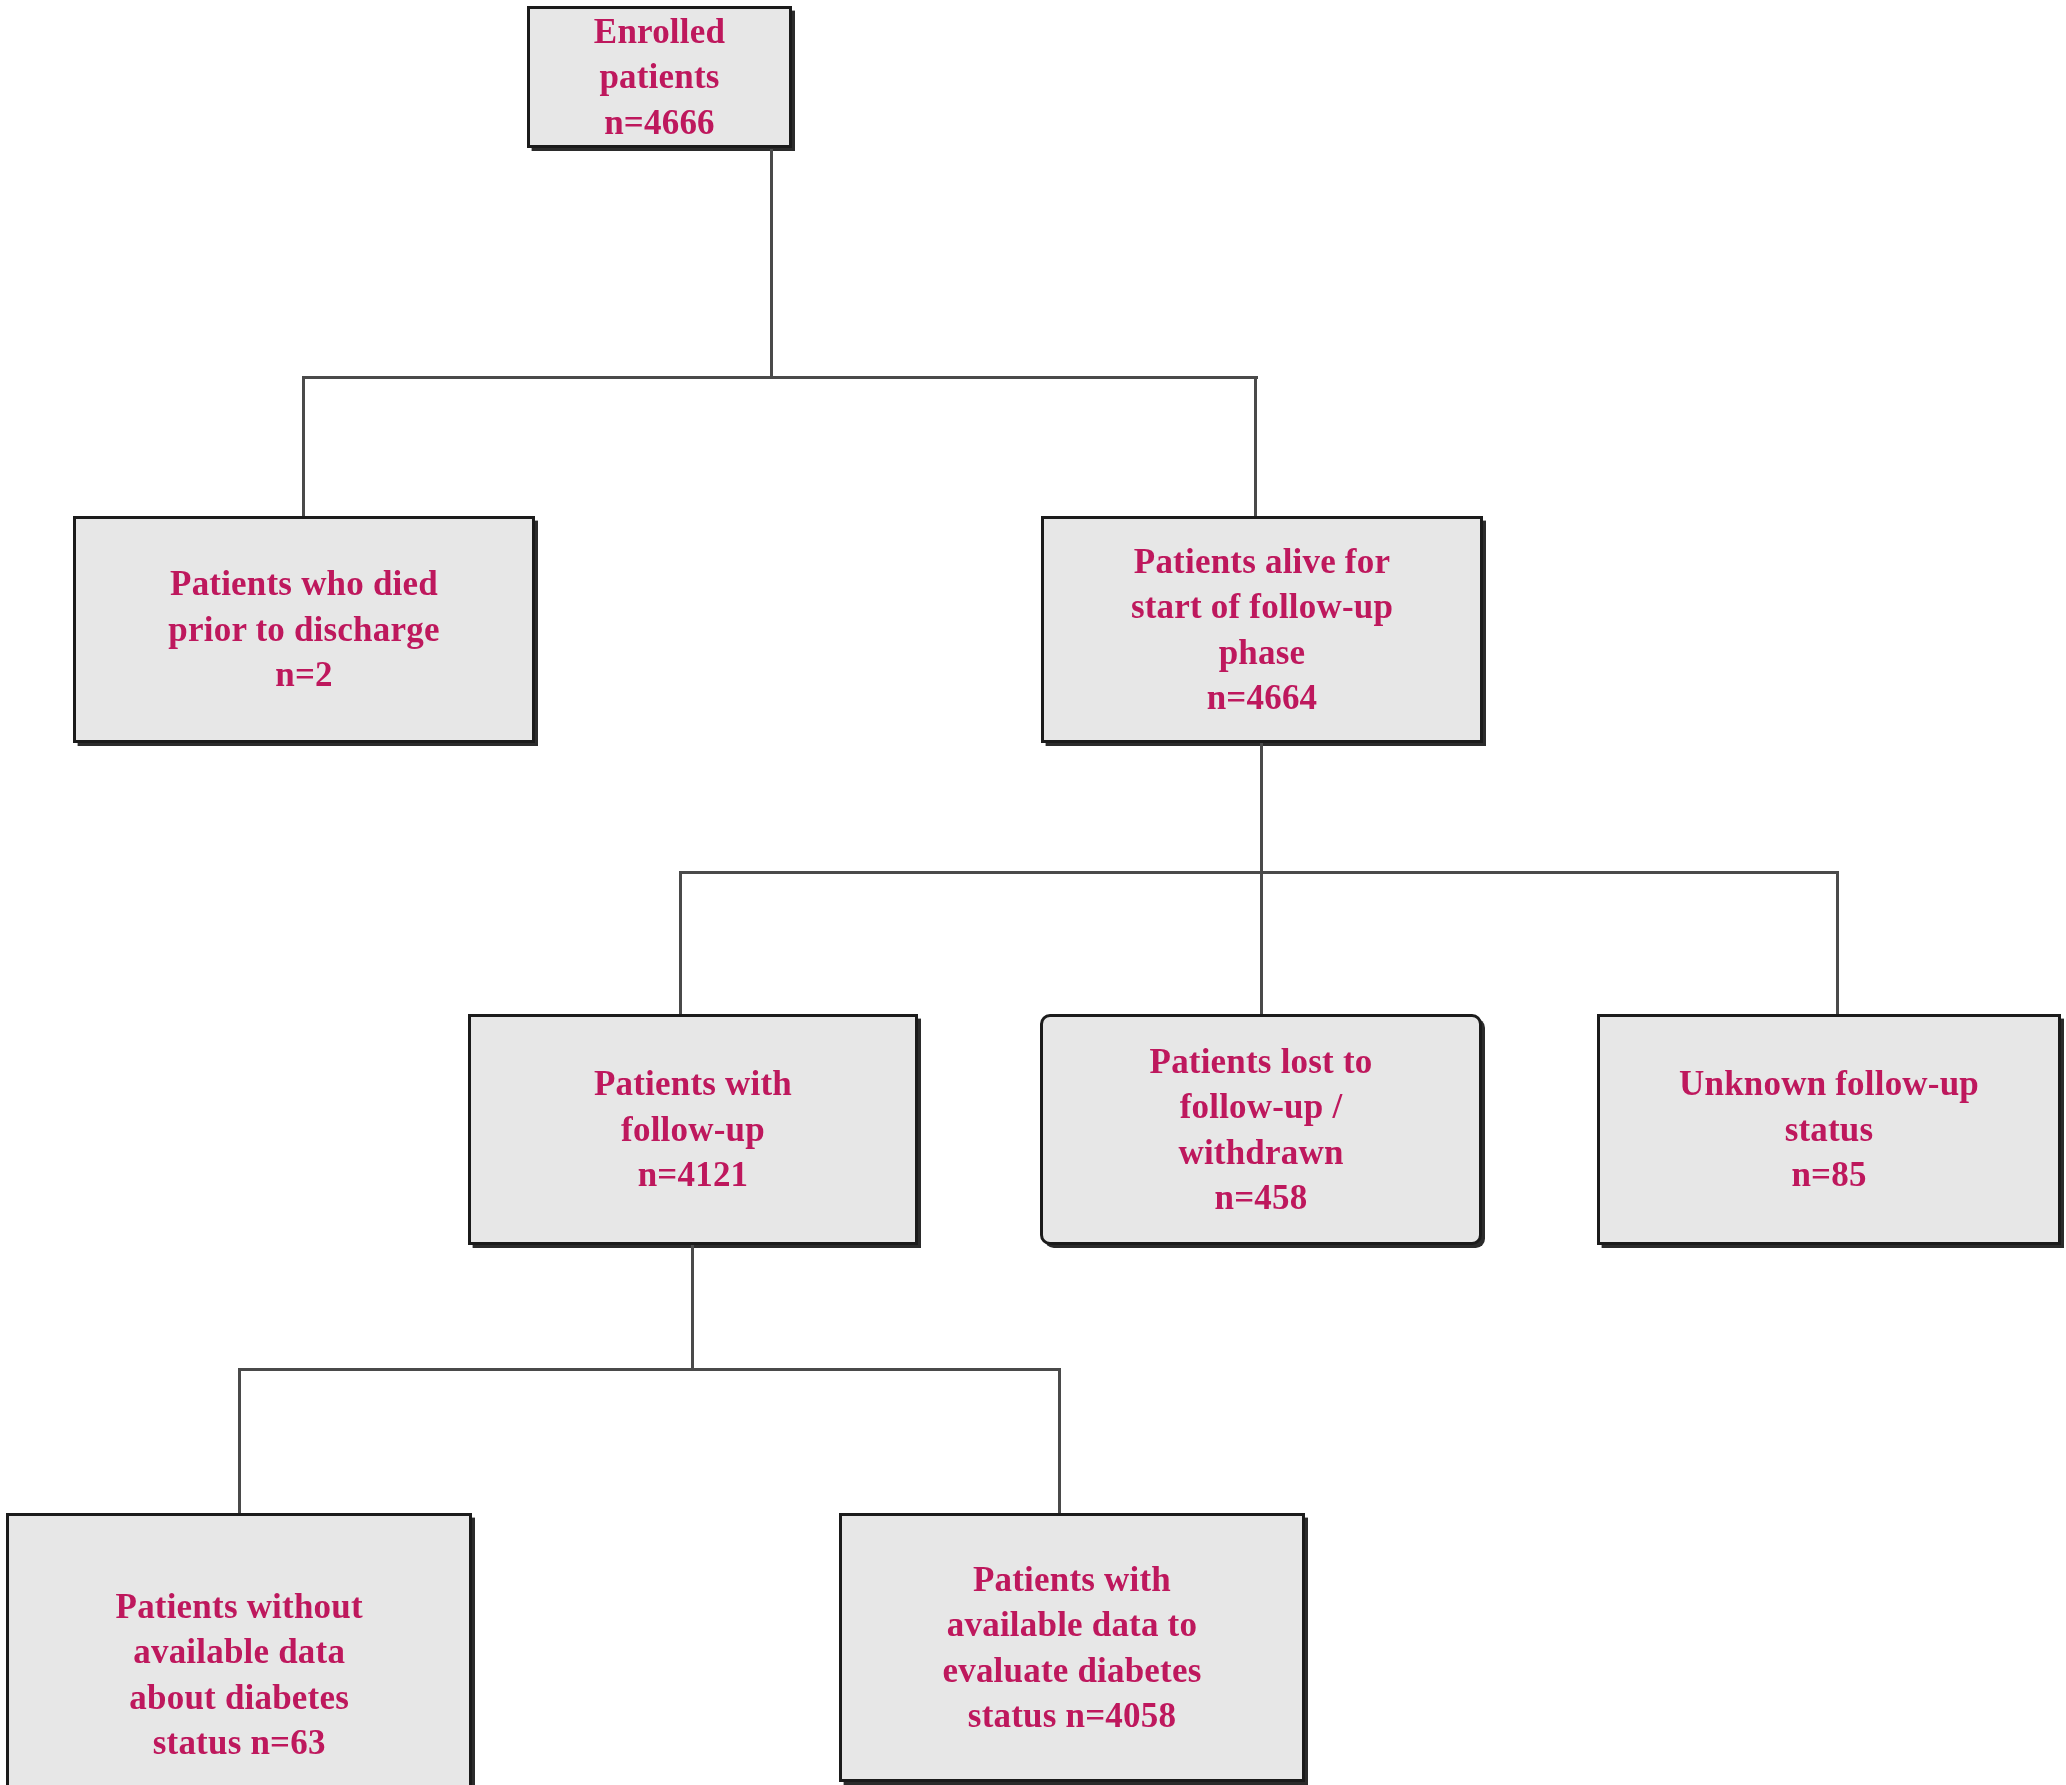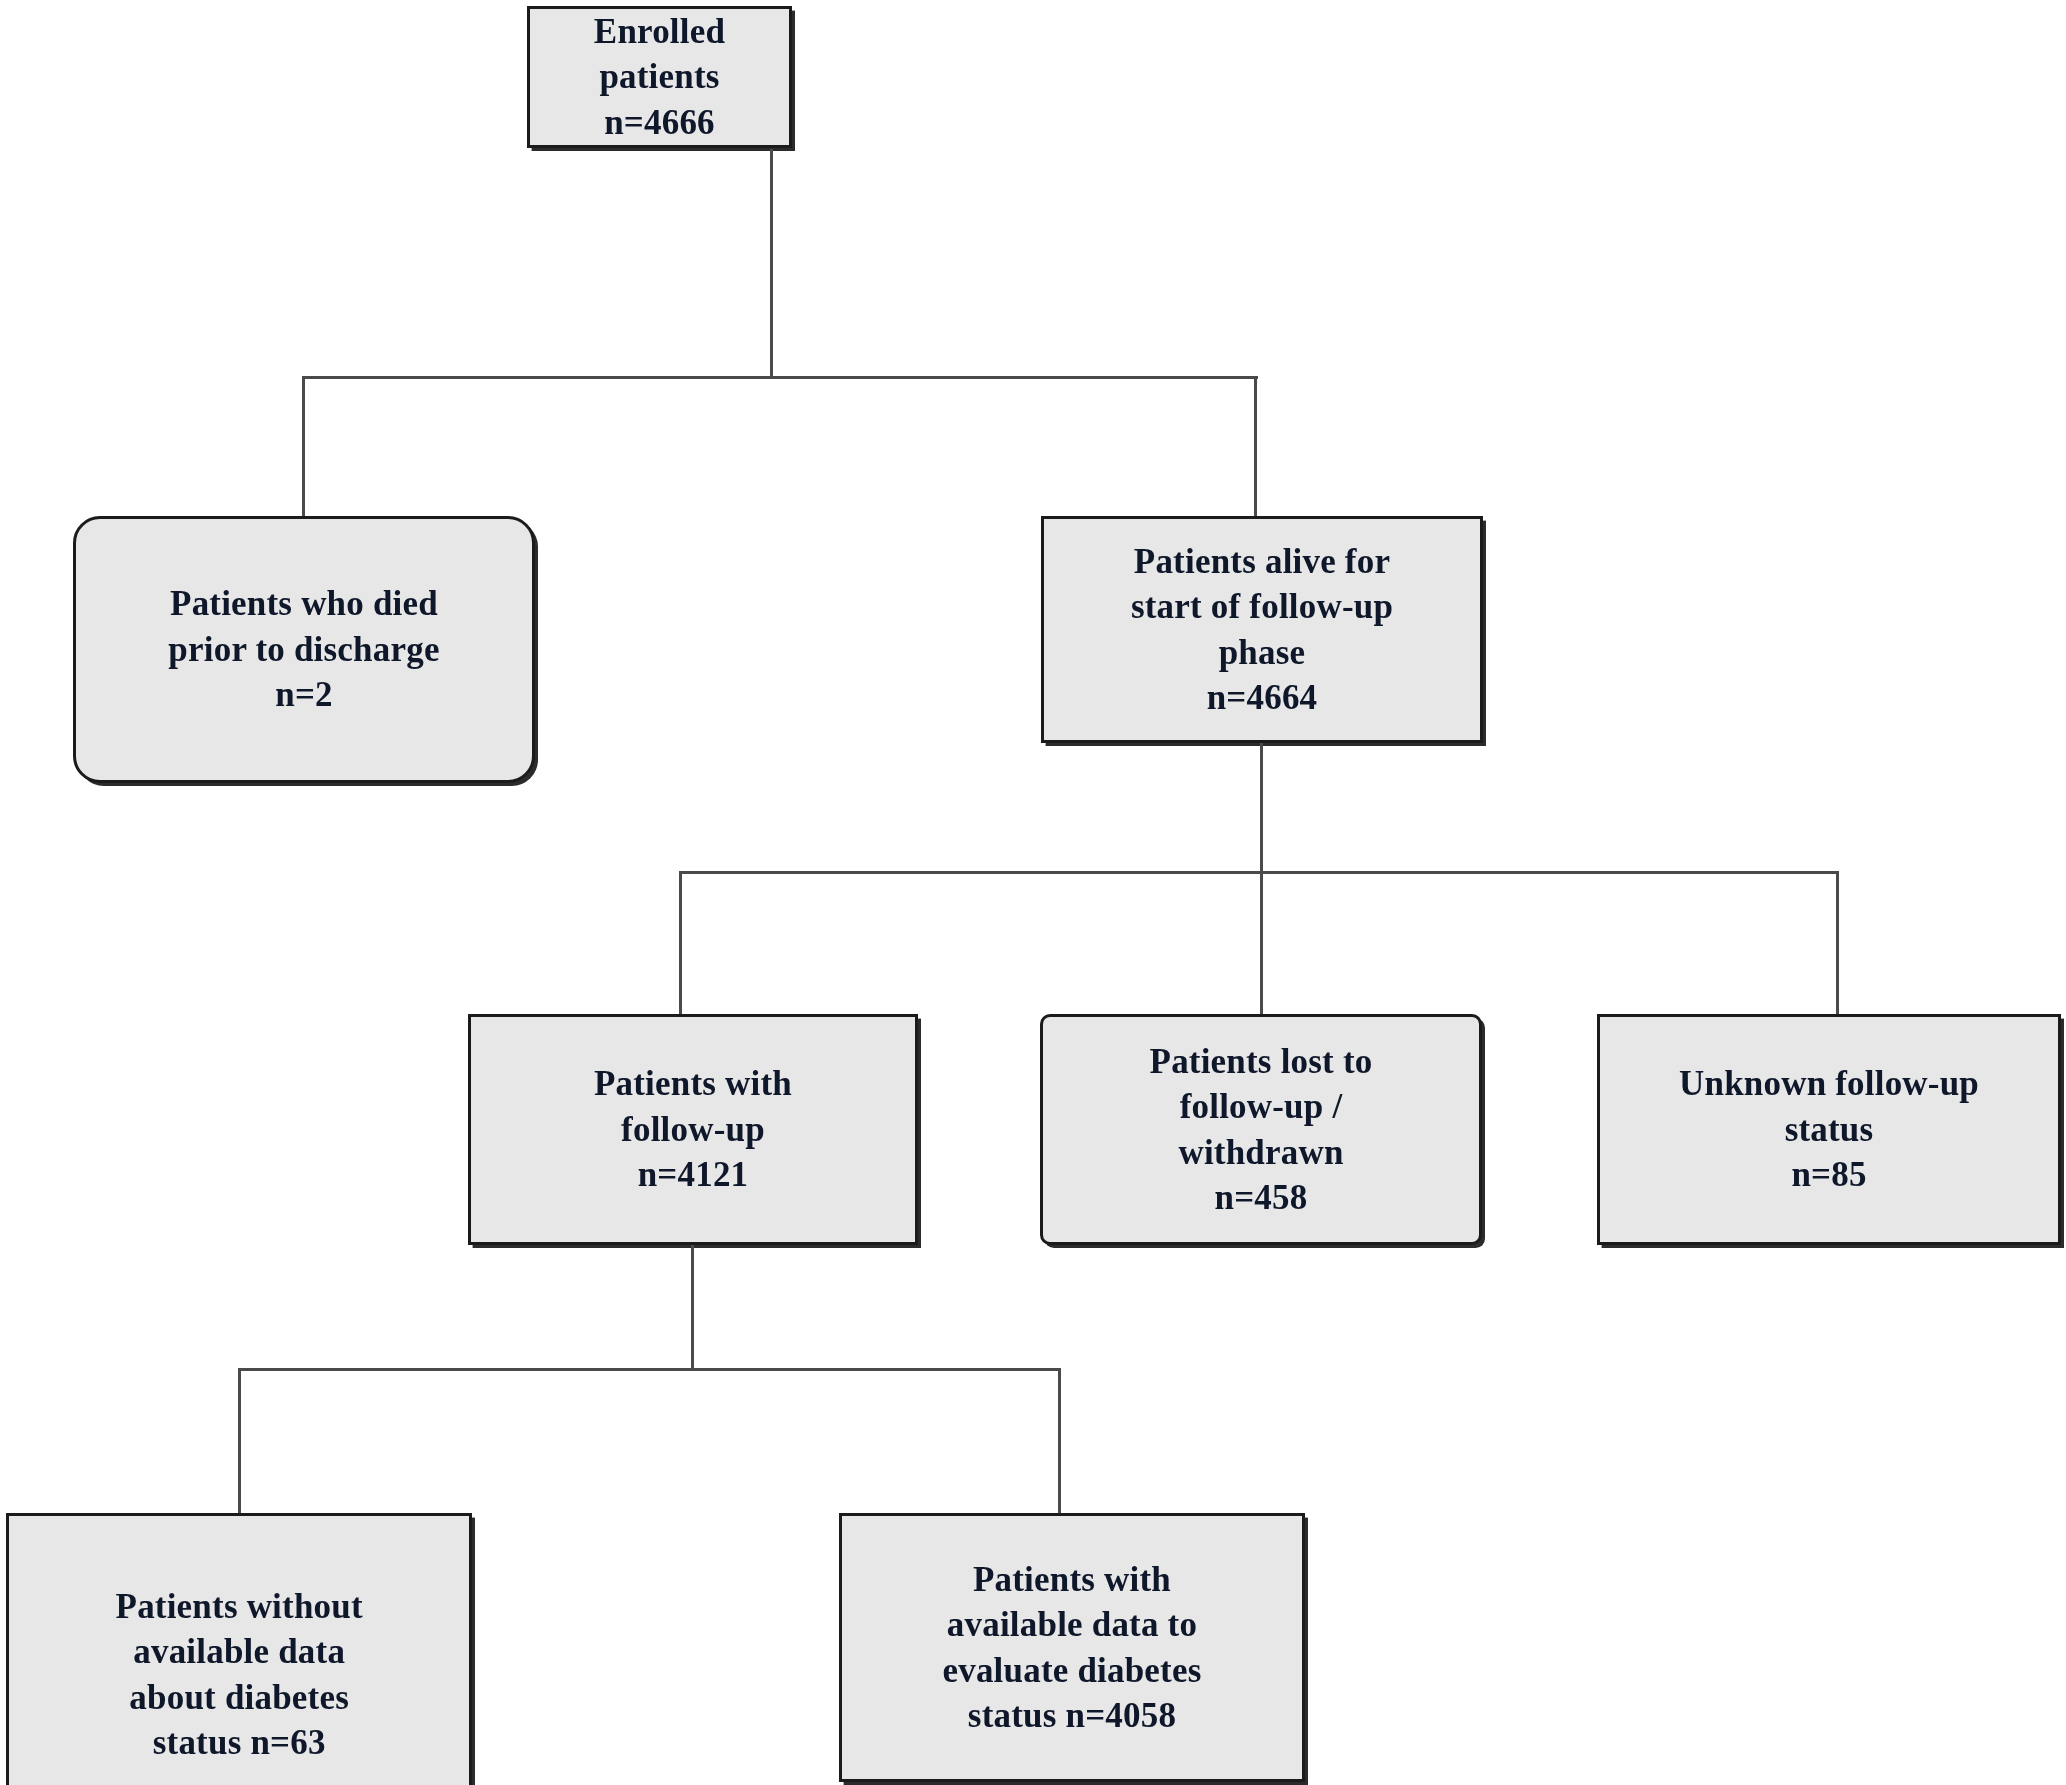--- a/index.html
+++ b/index.html
@@ -21,21 +21,21 @@
     background: #e7e7e7;
     border: 3.1px solid #1b1b1b;
     box-shadow: 3.8px 3.8px 0 -0.8px #2b2b2b;
     display: flex;
     align-items: center;
     justify-content: center;
     text-align: center;
   }
   .node-label {
     font-weight: bold;
-    color: #0f172a;
+    color: #be185d;
     font-size: 35px;
     line-height: 1.30;
     letter-spacing: 0.2px;
     white-space: pre-line;
     padding: 0 23px;
   }
   .node-label.tight { font-size: 35px; }
   .conn {
     position: absolute;
     background: #4a4a4a;
@@ -51,21 +51,21 @@
   <div class="node" style="left:527px; top:6.2px; width:265px; height:142px;">
     <div class="node-label">Enrolled patients
 n=4666</div>
   </div>
 
   <div class="conn v" style="left:770px; top:149px; height:229px;"></div>
   <div class="conn h" style="left:302px; top:376px; width:956px;"></div>
   <div class="conn v" style="left:302px; top:376px; height:142px;"></div>
   <div class="conn v" style="left:1254px; top:376px; height:142px;"></div>
 
-  <div class="node" style="left:73px; top:516px; width:462px; height:267px;border-radius:27px;">
+  <div class="node" style="left:73px; top:516px; width:462px; height:227px;">
     <div class="node-label">Patients who died
 prior to discharge
 n=2</div>
   </div>
 
   <div class="node" style="left:1041px; top:516px; width:442px; height:227px;text-align:center;">
     <div class="node-label">Patients alive for
 start of follow-up
 phase
 n=4664</div>

